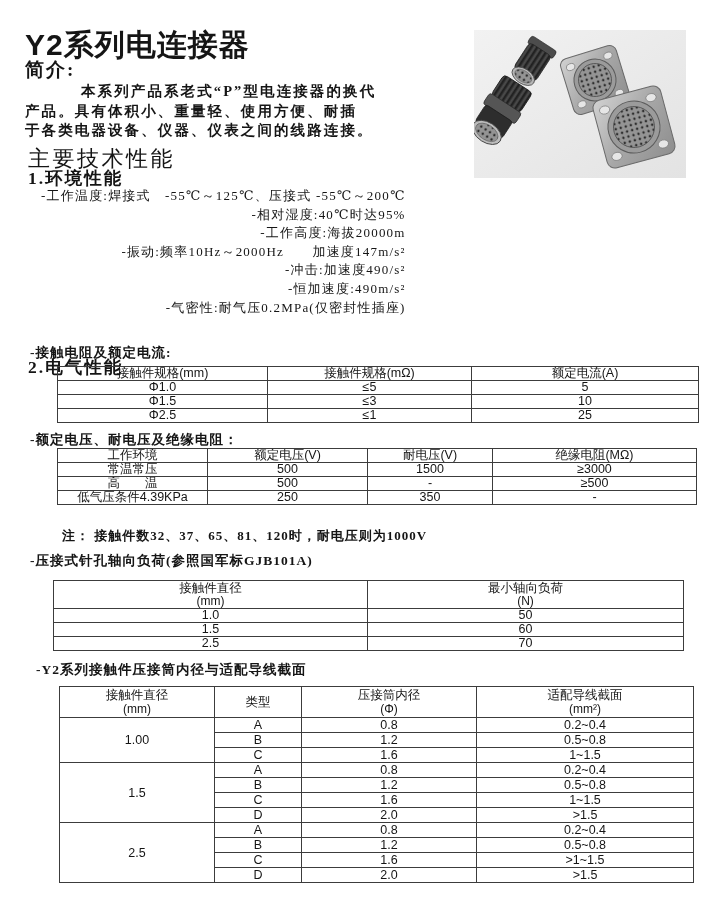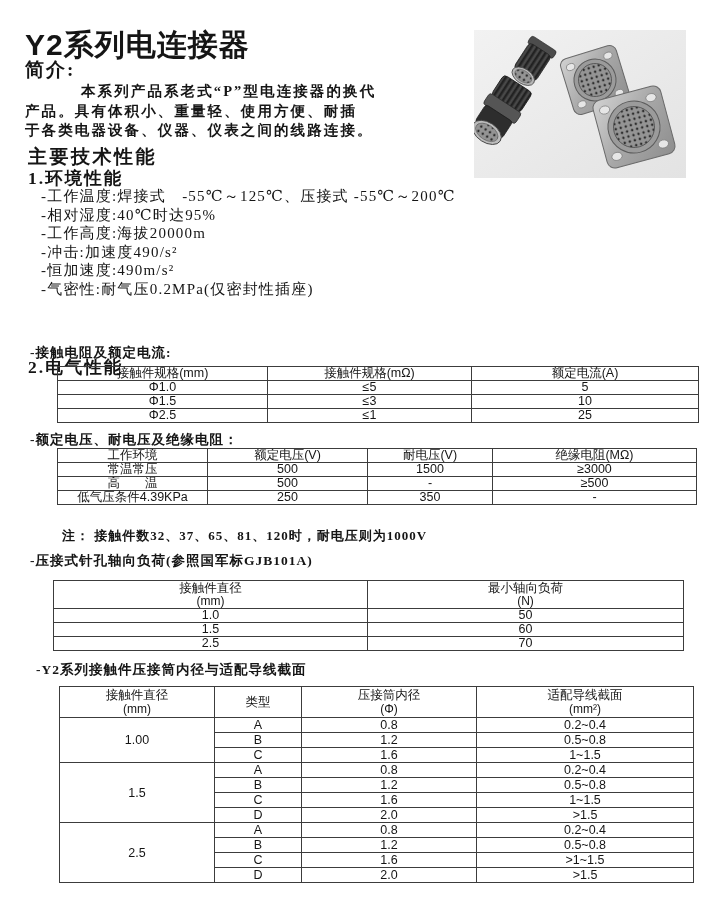--- a/index.html
+++ b/index.html
@@ -8,23 +8,23 @@
 
   .title{position:absolute;left:25px;top:13px;font-family:"Liberation Sans","DejaVu Sans",sans-serif;
          font-weight:bold;font-size:30px;letter-spacing:1px;margin-top:12px;}
 
   .photo{position:absolute;left:474px;top:30px;width:212px;height:148px;}
 
   .intro-heading{position:absolute;left:25px;top:57px;font-size:19px;font-weight:bold;letter-spacing:2px;}
   .intro-text{position:absolute;left:25px;top:82px;width:460px;font-size:14.5px;line-height:19.5px;letter-spacing:2.1px;font-weight:bold;}
   .intro-text .ln:first-child{text-indent:56px;}
 
-  .h-main{position:absolute;left:28px;top:144px;font-size:19px;font-weight:bold;letter-spacing:2.5px;}
+  .h-main{position:absolute;left:28px;top:144px;font-size:22px;font-weight:normal;letter-spacing:2.5px;}
   .h-env{position:absolute;left:28px;top:166px;font-size:17.5px;font-weight:bold;letter-spacing:2px;}
-  .env-list{position:absolute;left:41px;top:187px;font-size:15px;letter-spacing:1.2px;}
+  .env-list{position:absolute;left:41px;top:187px;font-size:13px;letter-spacing:1.2px;text-align:right;}
   .env-list .item{line-height:18.6px;}
   .h-elec{position:absolute;left:28px;top:316px;font-size:17.5px;font-weight:bold;letter-spacing:2px;margin-top:39px;}
 
   .tbl-label{position:absolute;font-size:13.5px;font-weight:bold;letter-spacing:1px;}
   .note{position:absolute;left:62px;top:527px;font-size:13px;font-weight:bold;letter-spacing:1px;}
 
   table{border-collapse:collapse;table-layout:fixed;position:absolute;
         font-family:"Liberation Sans","DejaVu Sans",sans-serif;}
   td{border:1px solid #3c3c3c;text-align:center;vertical-align:middle;padding:0;
      font-size:12.5px;height:13px;line-height:13px;overflow:hidden;}
@@ -107,20 +107,21 @@
     <div class="ln">于各类电器设备、仪器、仪表之间的线路连接。</div>
   </div>
 
   <div class="h-main">主要技术性能</div>
   <div class="h-env">1.环境性能</div>
 
   <div class="env-list">
     <div class="item">-工作温度:焊接式　-55℃～125℃、压接式 -55℃～200℃</div>
     <div class="item">-相对湿度:40℃时达95%</div>
     <div class="item">-工作高度:海拔20000m</div>
+    <div class="item">-振动:频率10Hz～2000Hz　　加速度147m/s²</div>
     <div class="item">-冲击:加速度490/s²</div>
     <div class="item">-恒加速度:490m/s²</div>
     <div class="item">-气密性:耐气压0.2MPa(仅密封性插座)</div>
   </div>
 
   <div class="h-elec">2.电气性能</div>
 
   <div class="tbl-label" style="left:30px;top:344px;">-接触电阻及额定电流:</div>
   <table class="t1">
     <colgroup>

